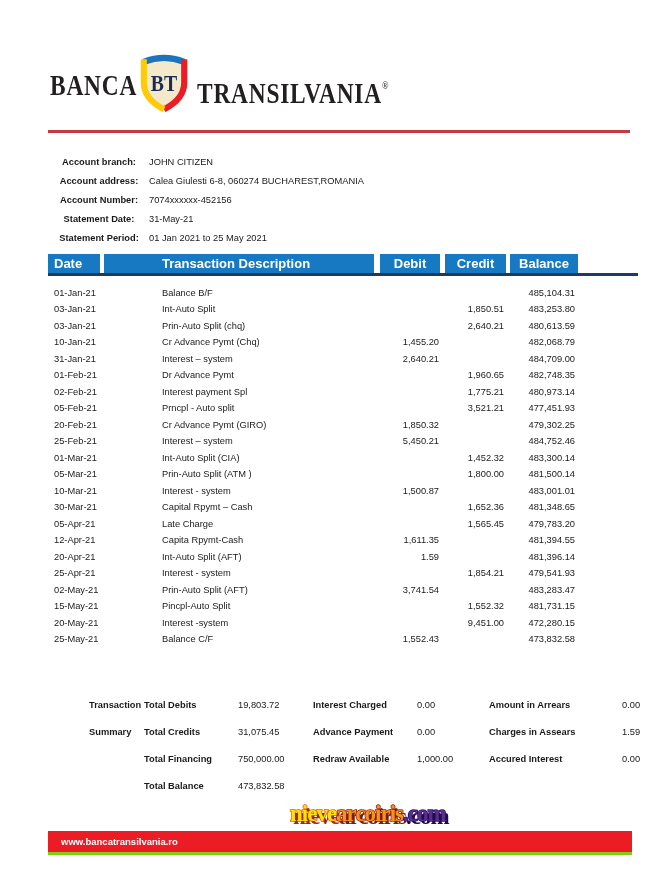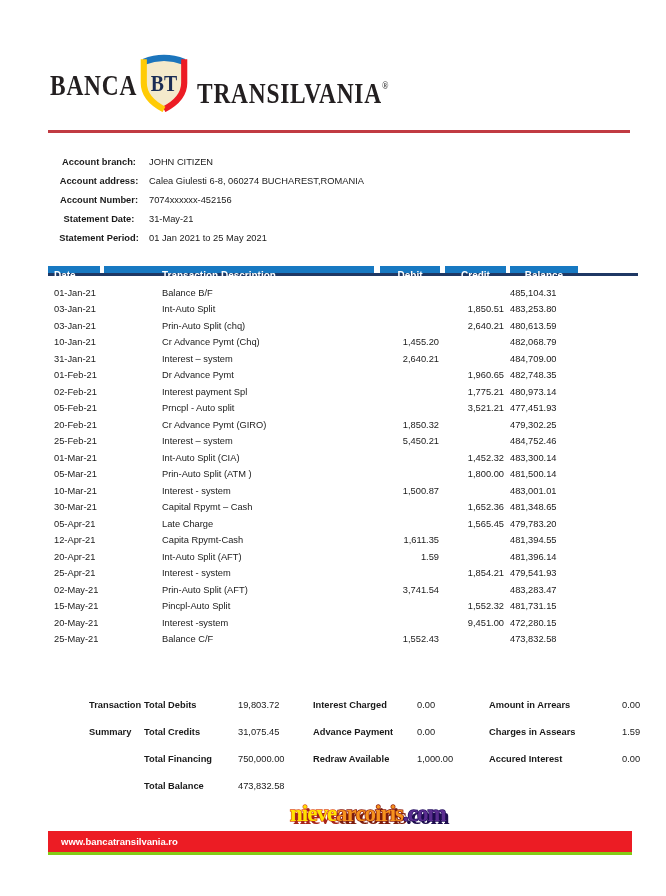--- a/index.html
+++ b/index.html
@@ -30,22 +30,22 @@
 
   
   .stmt { position:absolute; left:48px; top:254px; width:590px; font-size:9.3px; }
   .thead { display:flex; height:19px; }
   .c-date { width:52px; flex:none; box-sizing:border-box; padding-left:6px; }
   .gap1 { width:4px; flex:none; } .gap2 { width:6px; flex:none; }
   .gap3 { width:5px; flex:none; } .gap4 { width:4px; flex:none; }
   .c-desc { width:270px; flex:none; box-sizing:border-box; padding-left:58px; white-space:nowrap; }
   .c-debit { width:60px; flex:none; box-sizing:border-box; text-align:right; padding-right:1px; }
   .c-credit { width:61px; flex:none; box-sizing:border-box; text-align:right; padding-right:2px; }
-  .c-bal { width:68px; flex:none; box-sizing:border-box; padding-right:3px; }
-  .thead > div { background:#1779c2; color:#ffffff; font-weight:bold; font-size:10px; line-height:19px;margin-top:12px; }
+  .c-bal { width:68px; flex:none; box-sizing:border-box; text-align:right; padding-right:3px; }
+  .thead > div { background:#1779c2; color:#ffffff; font-weight:bold; font-size:13px; line-height:19px; }
   .thead > .gap1, .thead > .gap2, .thead > .gap3, .thead > .gap4 { background:transparent; }
   .thead .c-debit, .thead .c-credit, .thead .c-bal { text-align:center; padding-right:0; }
   .navy-line { height:2.5px; background:#1f3864; }
   .tbody { margin-top:9px; }
   .trow { display:flex; height:16.5px; align-items:center; }
 
   
   .summary { position:absolute; left:49px; top:692px; display:flex; font-size:9.3px; line-height:27px; }
   .sum-colA { width:55px; flex:none; font-weight:bold;margin-left:40px; }
   .sum-pair { display:flex; }

